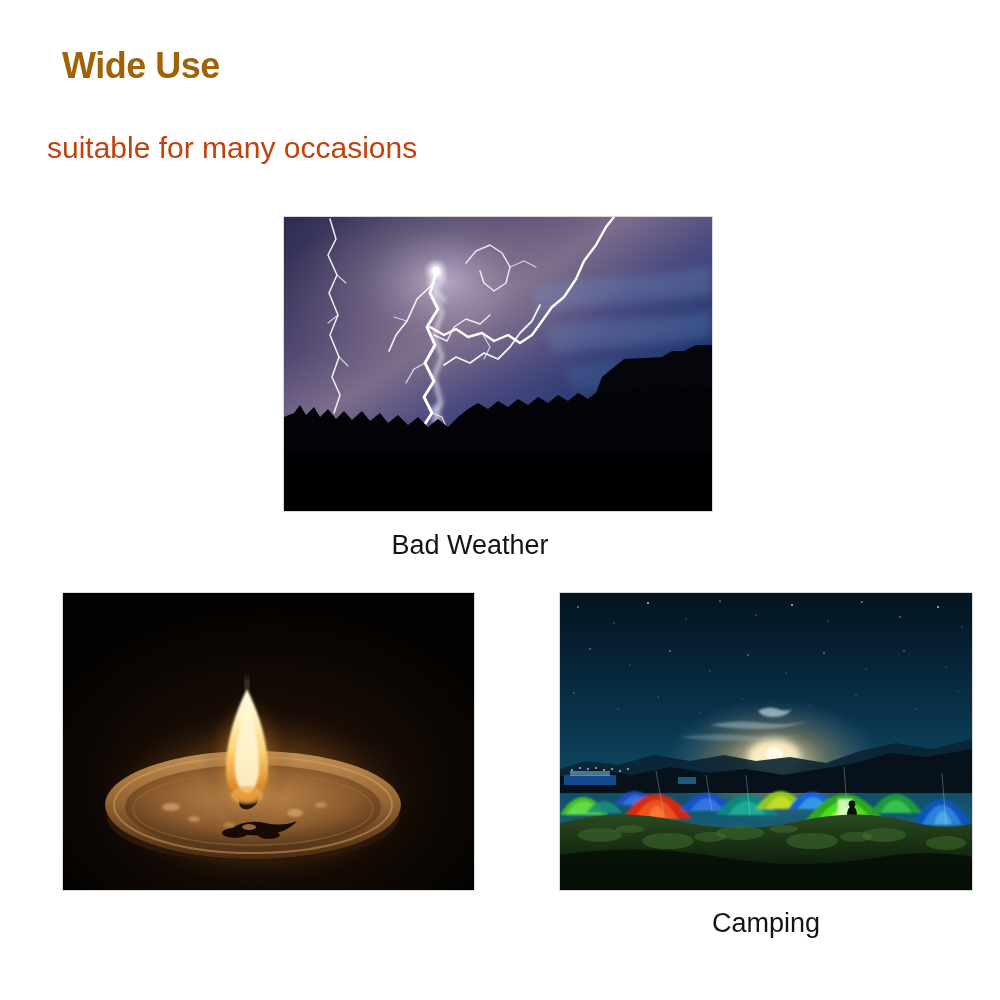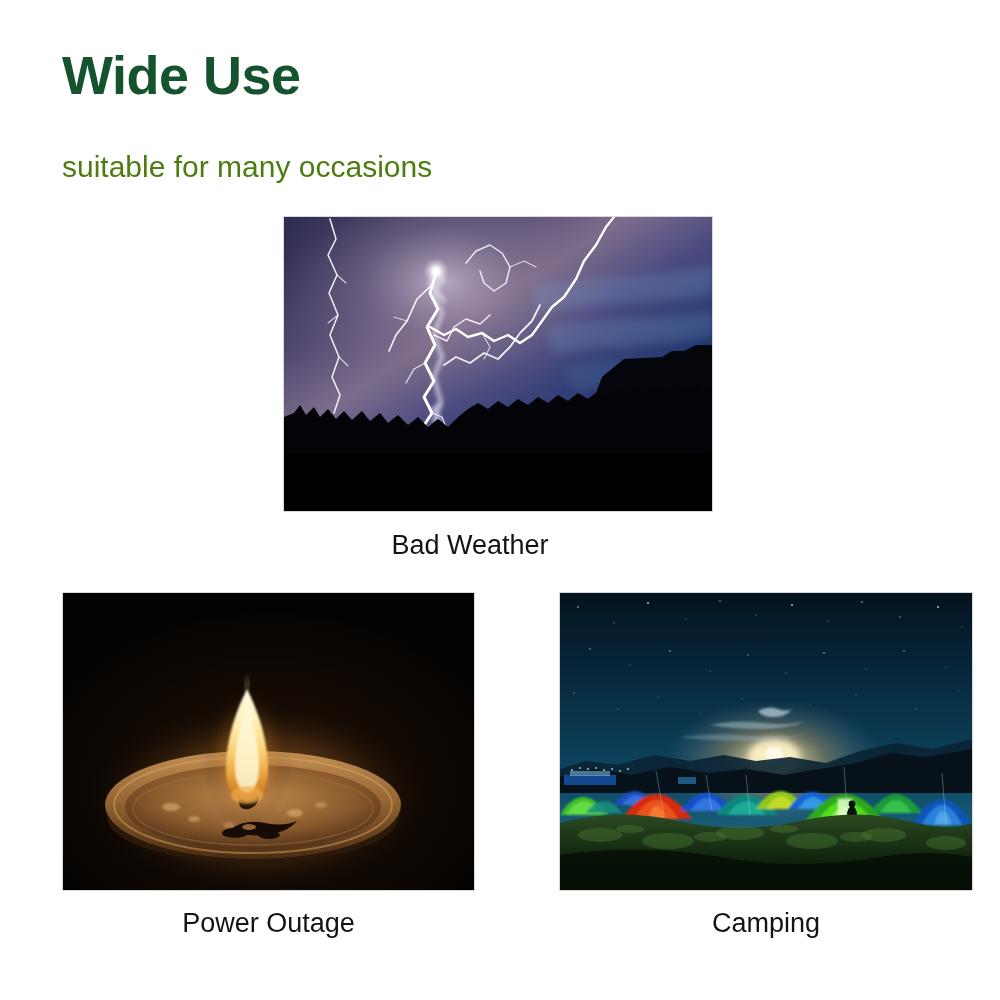--- a/index.html
+++ b/index.html
@@ -14,35 +14,34 @@
     overflow: hidden;
     font-family: "Liberation Sans", sans-serif;
     color: #111111;
   }
 
   
   .page-title {
     position: absolute;
     left: 62px;
     top: 48px;
-    font-size: 54px;
+    font-size: 36px;
     font-weight: bold;
     letter-spacing: -0.5px;
     line-height: 1;
-    color: #14532d;
+    color: #a16207;
   }
   .page-subtitle {
     position: absolute;
-    left: 62px;
+    left: 47px;
     top: 133px;
     font-size: 30px;
     font-weight: normal;
     line-height: 1;
-    color: #4d7c0f;
-    margin-top: 19px;
+    color: #c2410c;
   }
 
   
   .card {
     position: absolute;
   }
   .photo {
     position: relative;
     overflow: hidden;
     background: #000;
@@ -258,21 +257,20 @@
                C 192 134, 196 156, 196 174
                C 196 190, 190 200, 184 200
                C 178 200, 172 190, 172 174
                C 172 156, 176 134, 184 112 Z" fill="#fff8d8" opacity="0.85" filter="url(#cBlurS)"></path>
 
       <path d="M184 82 C 186 90, 186 94, 184 100 C 182 94, 182 90, 184 82 Z" fill="#ffeca8" opacity="0.55" filter="url(#cBlur)"></path>
 
       <ellipse cx="184" cy="202" rx="16" ry="9" fill="#f2ad4b" opacity="0.7" filter="url(#cBlurS)"></ellipse>
     </svg>
   </div>
-  <div class="caption">Power Outage</div>
 </div>
 
 <div class="card" id="card-camping">
   <div class="photo">
     <svg viewBox="0 0 412 297" preserveAspectRatio="none">
       <defs>
         <linearGradient id="gSky" x1="0" y1="0" x2="0" y2="1">
           <stop offset="0%" stop-color="#04131f"></stop>
           <stop offset="30%" stop-color="#07293e"></stop>
           <stop offset="62%" stop-color="#0e4662"></stop>

